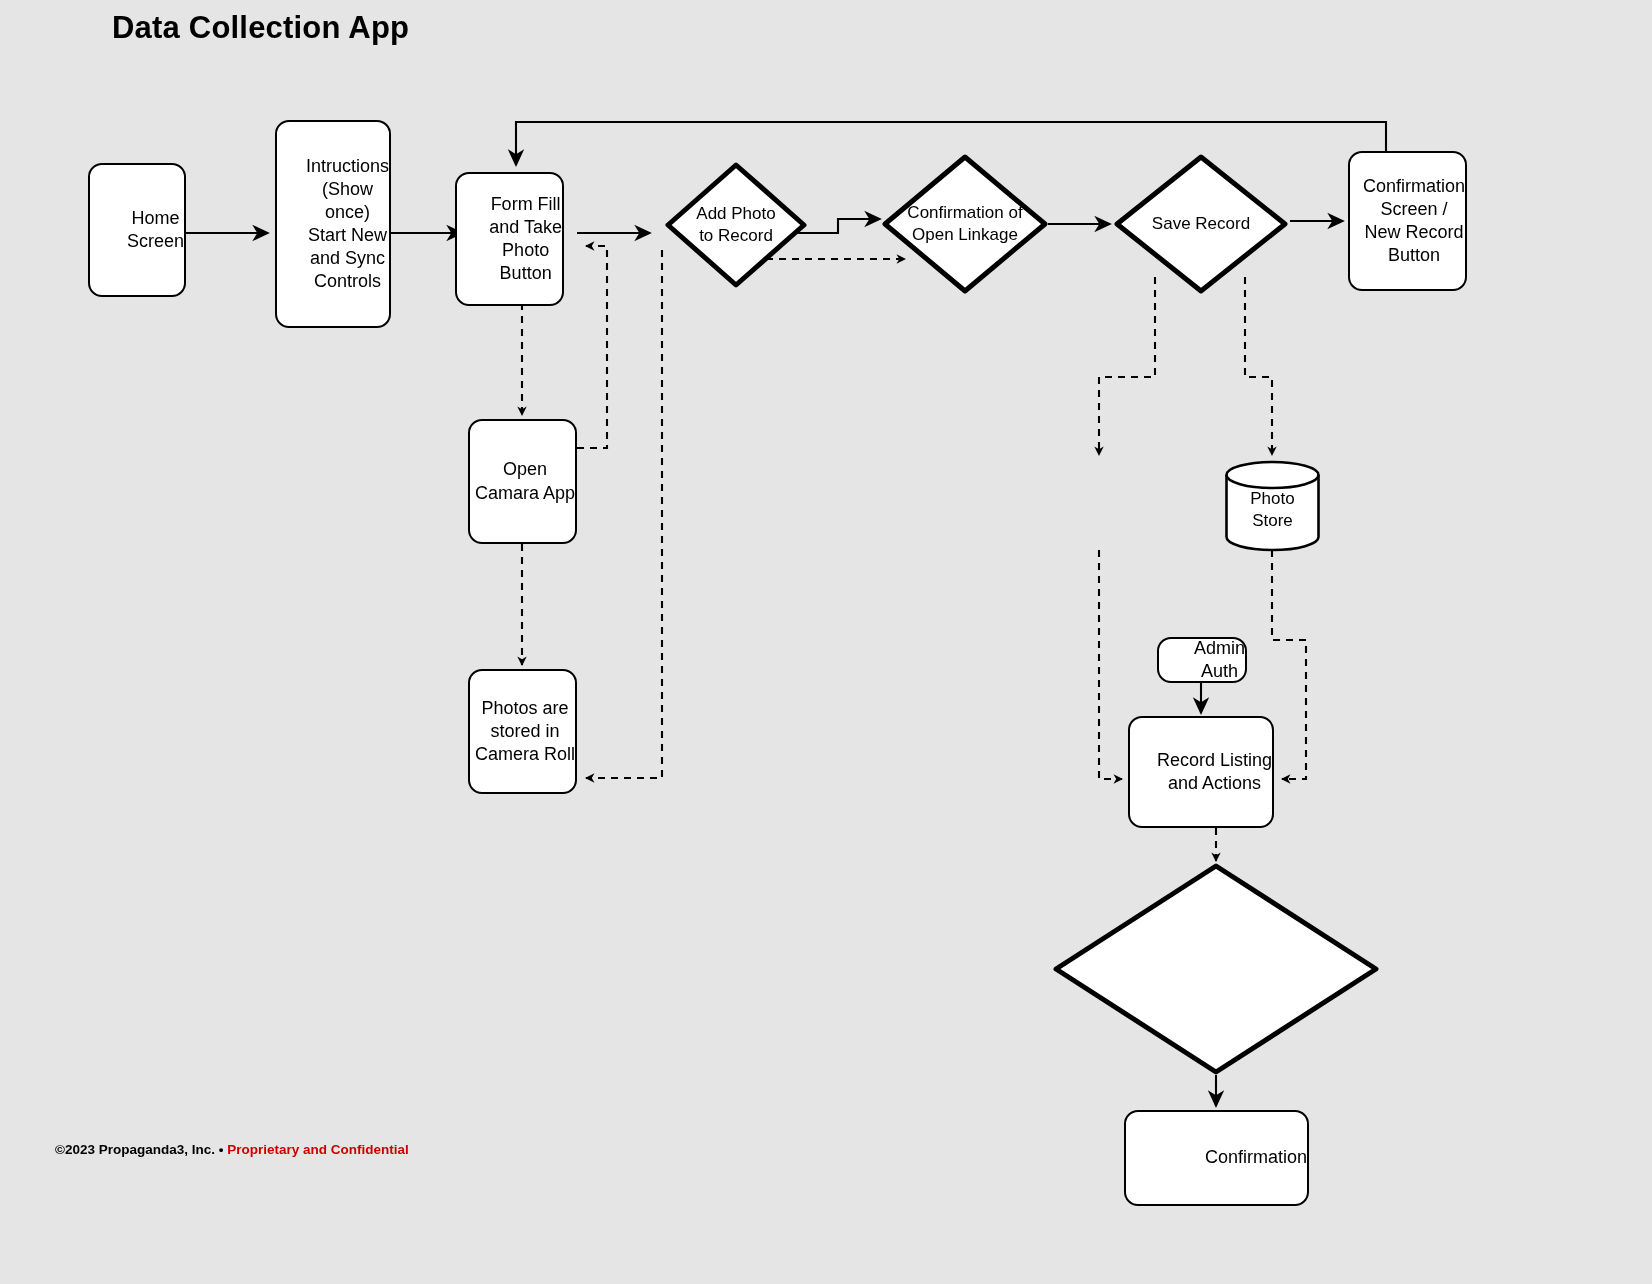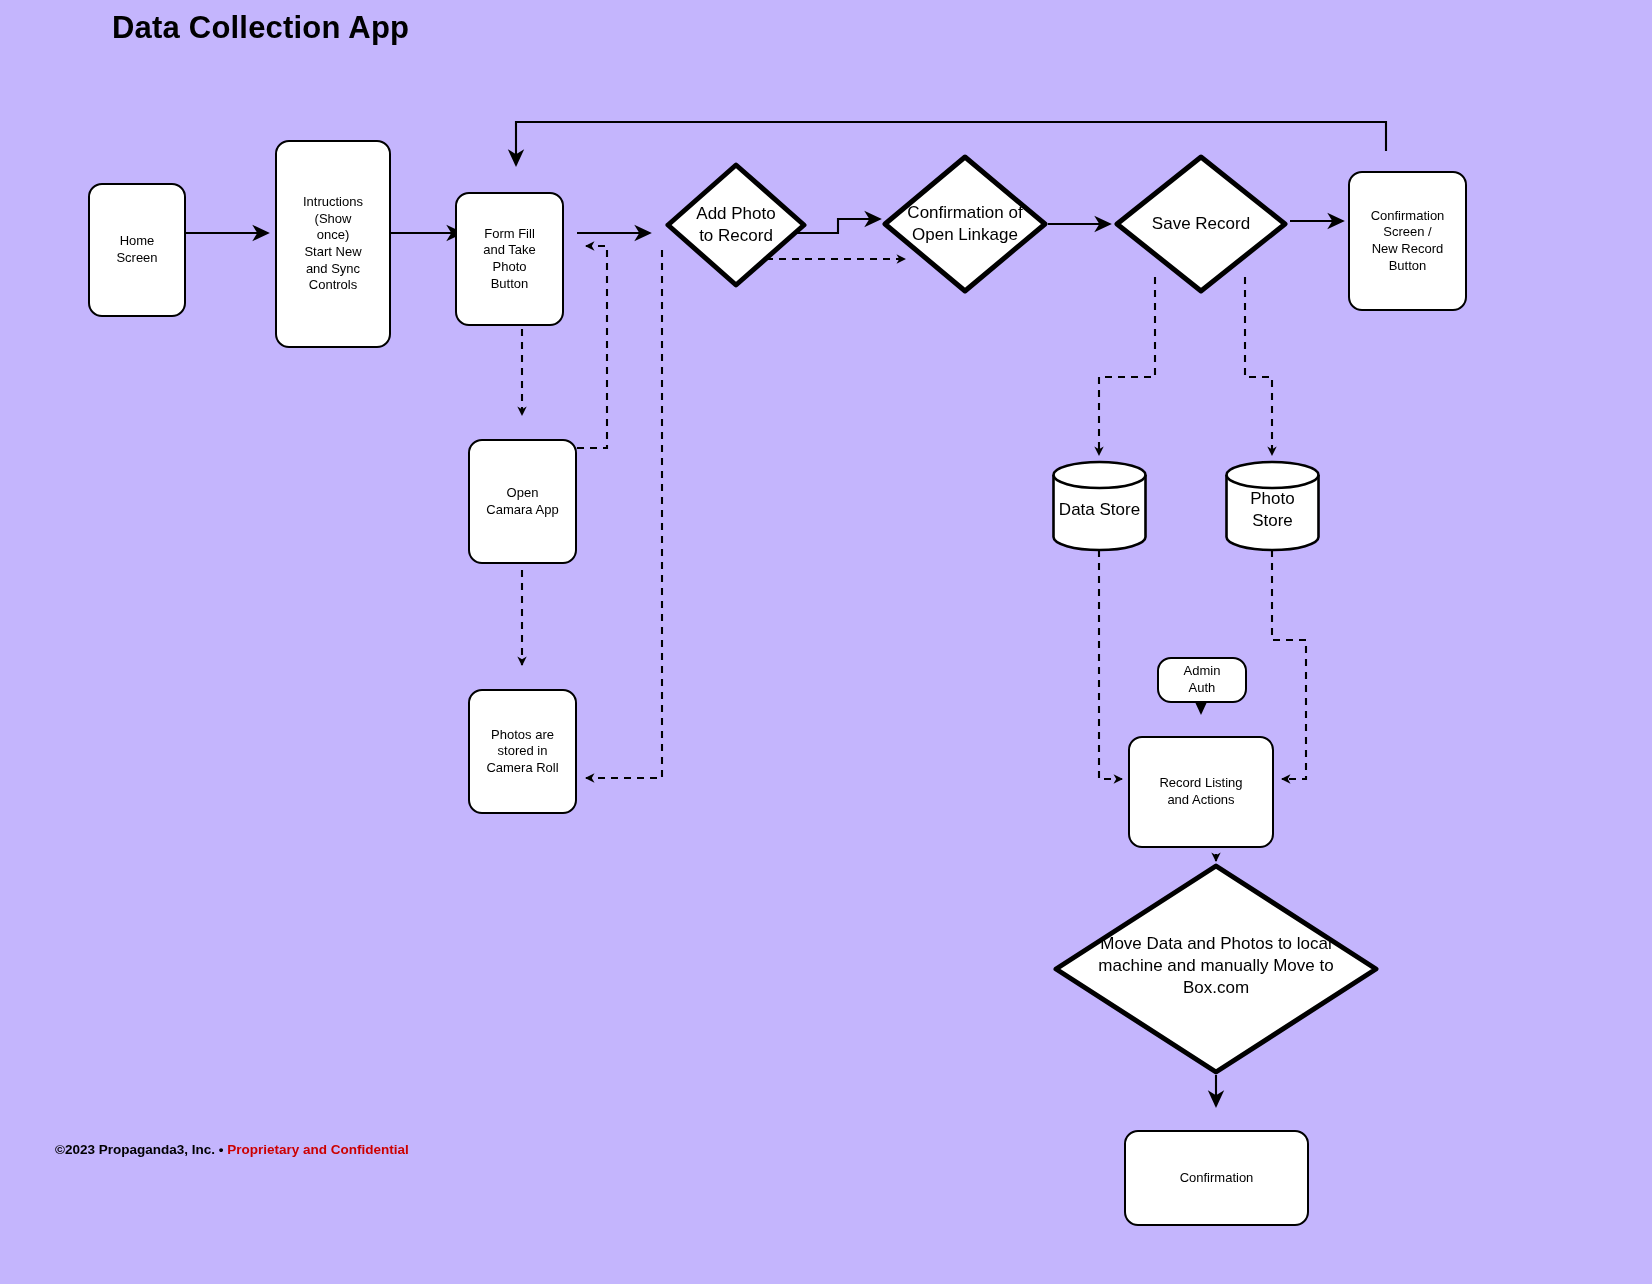--- a/index.html
+++ b/index.html
@@ -8,21 +8,21 @@
     background: #ffffff;
   }
   body {
     font-family: "Liberation Sans", sans-serif;
     color: #000000;
   }
   #canvas {
     position: relative;
     width: 1652px;
     height: 1284px;
-    background: #c4b5fd;
+    background: #e5e5e5;
     overflow: hidden;
   }
   #title {
     position: absolute;
     left: 112px;
     top: 10px;
     font-size: 31px;
     font-weight: bold;
     letter-spacing: 0.2px;
     color: #000000;
@@ -46,26 +46,25 @@
     width: 1652px;
     height: 1284px;
     pointer-events: none;
   }
 
   .node {
     position: absolute;
     box-sizing: border-box;
     display: flex;
     align-items: center;
-    justify-content: center;
+    justify-content: flex-end;
     text-align: center;
-    font-size: 13px;
+    font-size: 18px;
     line-height: 1.28;
     color: #000000;
-    margin-top: 20px;
   }
   .rbox {
     border: 2.6px solid #000000;
     border-radius: 14px;
     background: #ffffff;
   }
   .dia-wrap {
     position: absolute;
     display: flex;
     align-items: center;
@@ -217,27 +216,20 @@
     <span>Open
 Camara App</span>
   </div>
 
   <div class="node rbox nowrap" style="left: 468px; top: 669px; width: 109px; height: 125px; white-space: pre-line;">
     <span>Photos are
 stored in
 Camera Roll</span>
   </div>
 
-  <div class="cyl" style="left:1051px; top:460px; width:97px; height:92px;">
-    <svg viewBox="0 0 97 92" preserveAspectRatio="none">
-      <path d="M2.5,15 L2.5,77 A46,13 0 0 0 94.5,77 L94.5,15" fill="#fff" stroke="#000" stroke-width="2.6"></path>
-      <ellipse cx="48.5" cy="15" rx="46" ry="13" fill="#fff" stroke="#000" stroke-width="2.6"></ellipse>
-    </svg>
-    <div class="cyl-label" style="top: 39px; white-space: pre-line;">Data Store</div>
-  </div>
 
   <div class="cyl" style="left:1224px; top:460px; width:97px; height:92px;">
     <svg viewBox="0 0 97 92" preserveAspectRatio="none">
       <path d="M2.5,15 L2.5,77 A46,13 0 0 0 94.5,77 L94.5,15" fill="#fff" stroke="#000" stroke-width="2.6"></path>
       <ellipse cx="48.5" cy="15" rx="46" ry="13" fill="#fff" stroke="#000" stroke-width="2.6"></ellipse>
     </svg>
     <div class="cyl-label" style="top: 28px; white-space: pre-line;">Photo
 Store</div>
   </div>
 
@@ -248,23 +240,20 @@
 
   <div class="node rbox nowrap" style="left: 1128px; top: 716px; width: 146px; height: 112px; white-space: pre-line;">
     <span>Record Listing
 and Actions</span>
   </div>
 
   <div class="dia-wrap" style="left:1052px; top:862px; width:328px; height:214px;">
     <svg viewBox="0 0 328 214" preserveAspectRatio="none">
       <path d="M164,4 L324,107 L164,210 L4,107 Z" fill="#fff" stroke="#000" stroke-width="5" stroke-linejoin="round" vector-effect="non-scaling-stroke"></path>
     </svg>
-    <div class="dia-label" style="margin-top: -6px; white-space: pre-line;">Move Data and Photos to local
-machine and manually Move to
-Box.com</div>
   </div>
 
   <div class="node rbox nowrap" style="left: 1124px; top: 1110px; width: 185px; height: 96px; white-space: pre-line;">
     <span>Confirmation</span>
   </div>
 
   <div id="footer">
     <span class="blk">©2023 Propaganda3, Inc. • </span><span class="red">Proprietary and Confidential</span>
   </div>
 

